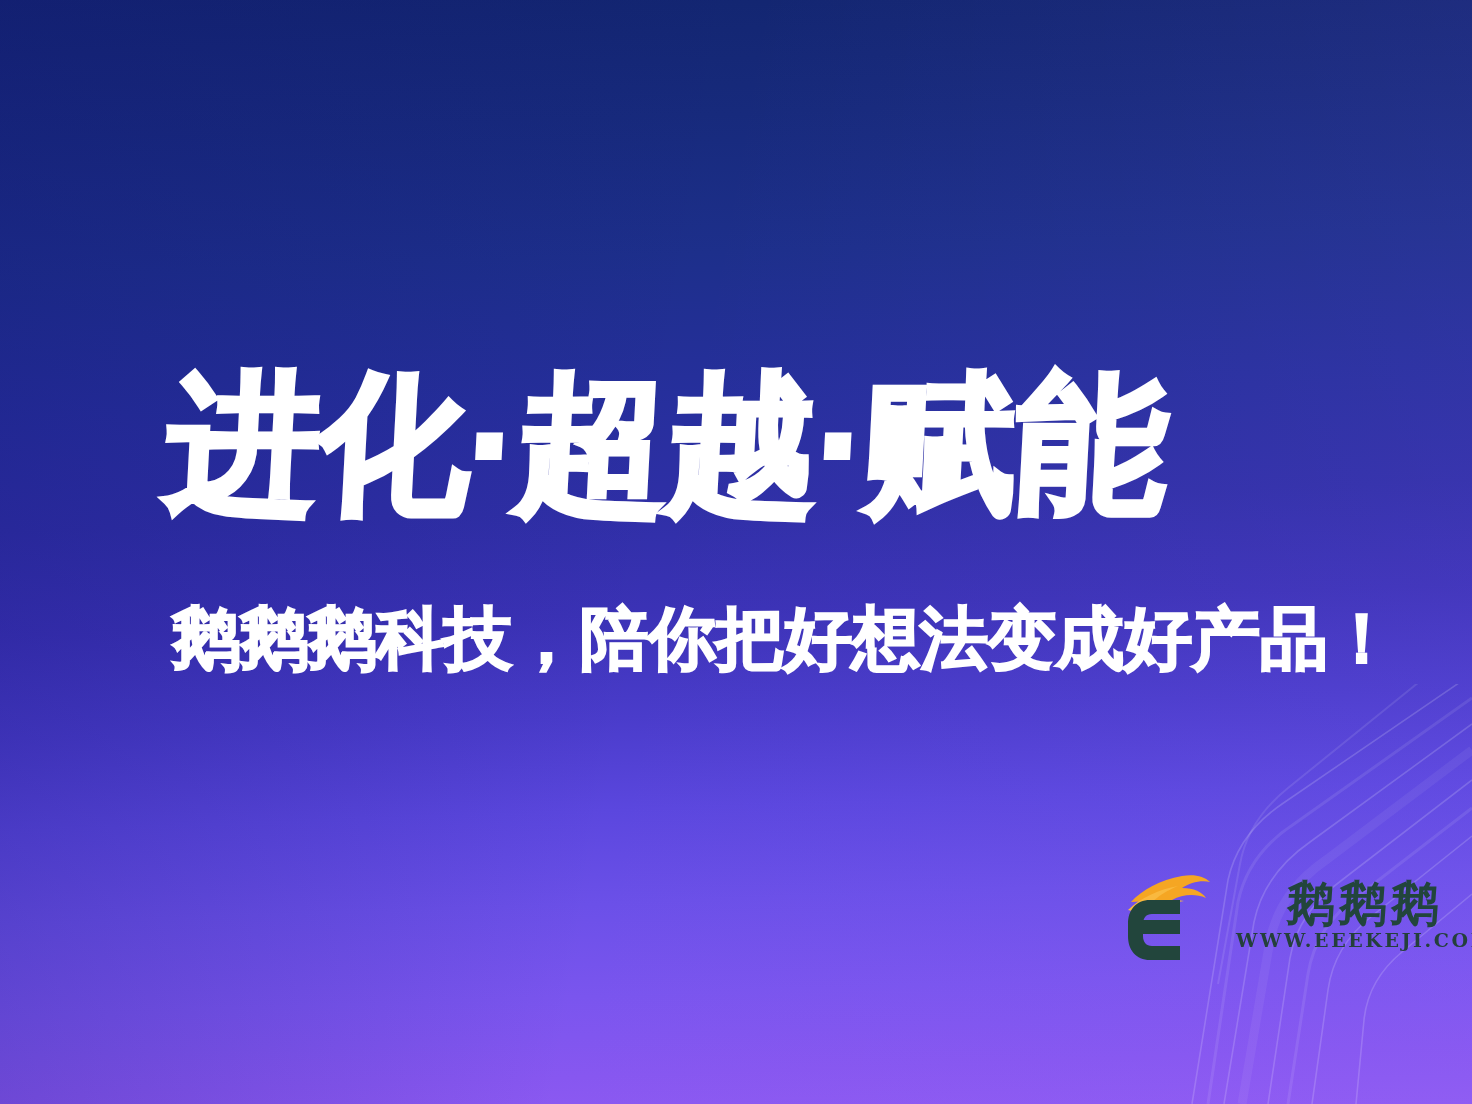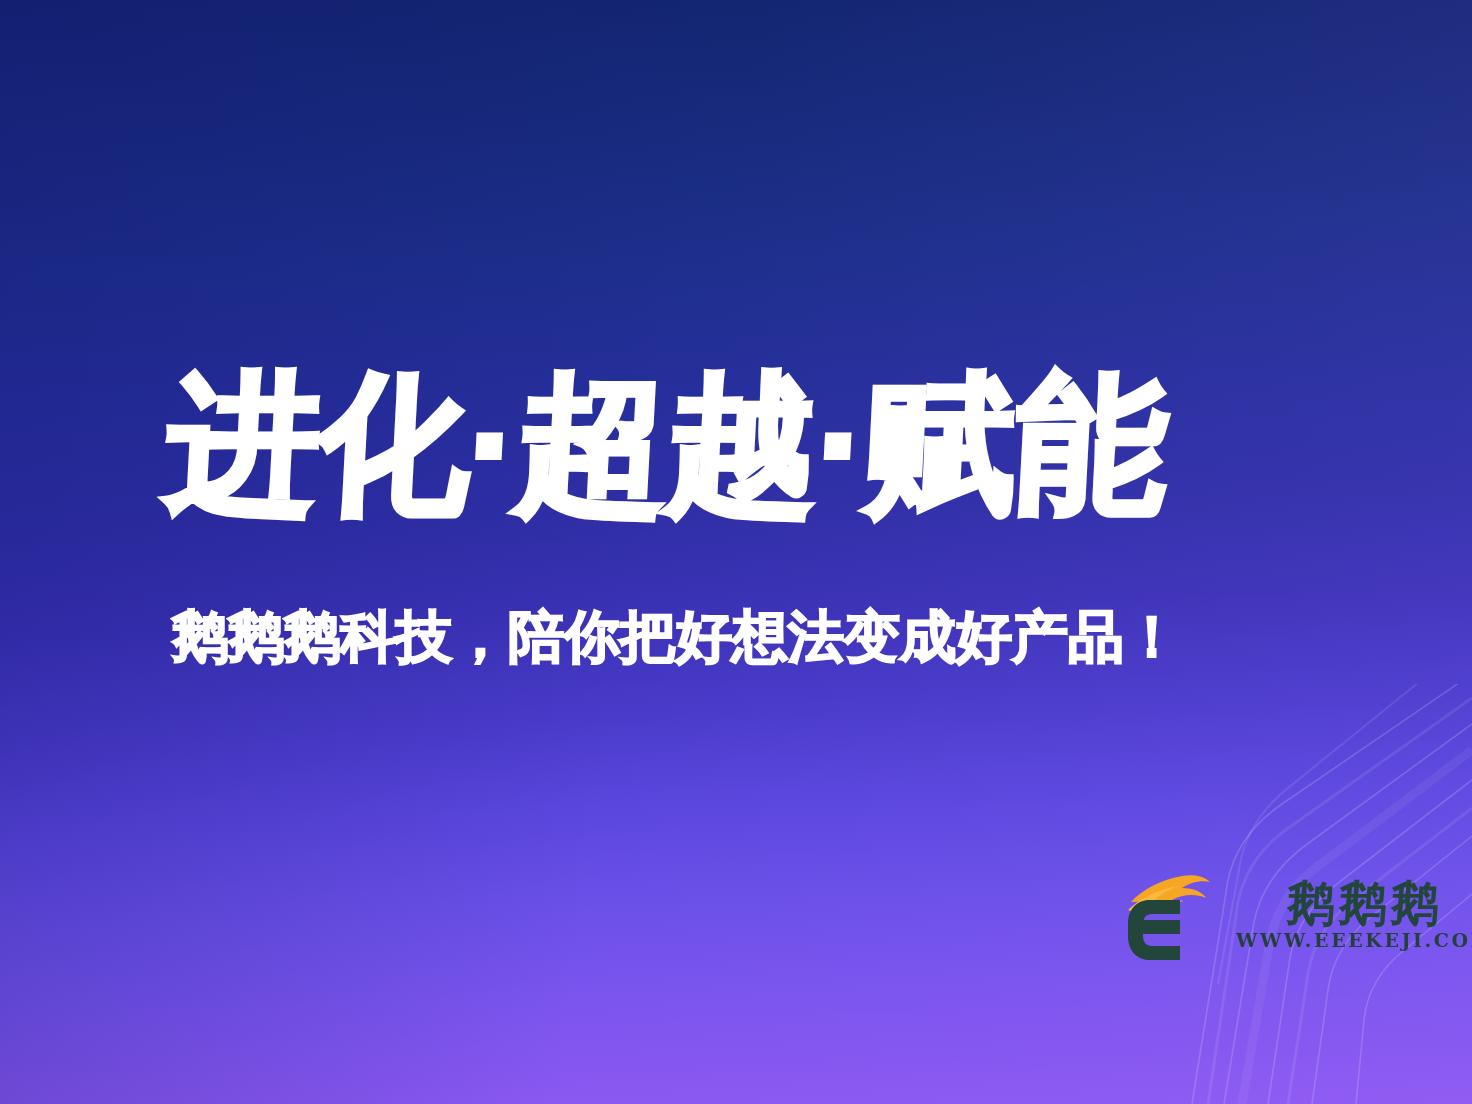--- a/index.html
+++ b/index.html
@@ -69,25 +69,25 @@
     white-space:nowrap;
   }
 
   
   .subtitle {
     position:absolute;
     left:172px;
     top:608px;
     width:1130px;
     color:#ffffff;
-    font-size:56px;
+    font-size:68px;
     line-height:1.05;
     font-weight:800;
     letter-spacing:0px;
-    font-family:Liberation Sans, sans-serif;
+    font-family:Liberation Mono, monospace;
     -webkit-text-stroke:2px #ffffff;
     white-space:nowrap;
   }
 
   
   .logo {
     position:absolute;
     left:1120px;
     top:862px;
     display:flex;

